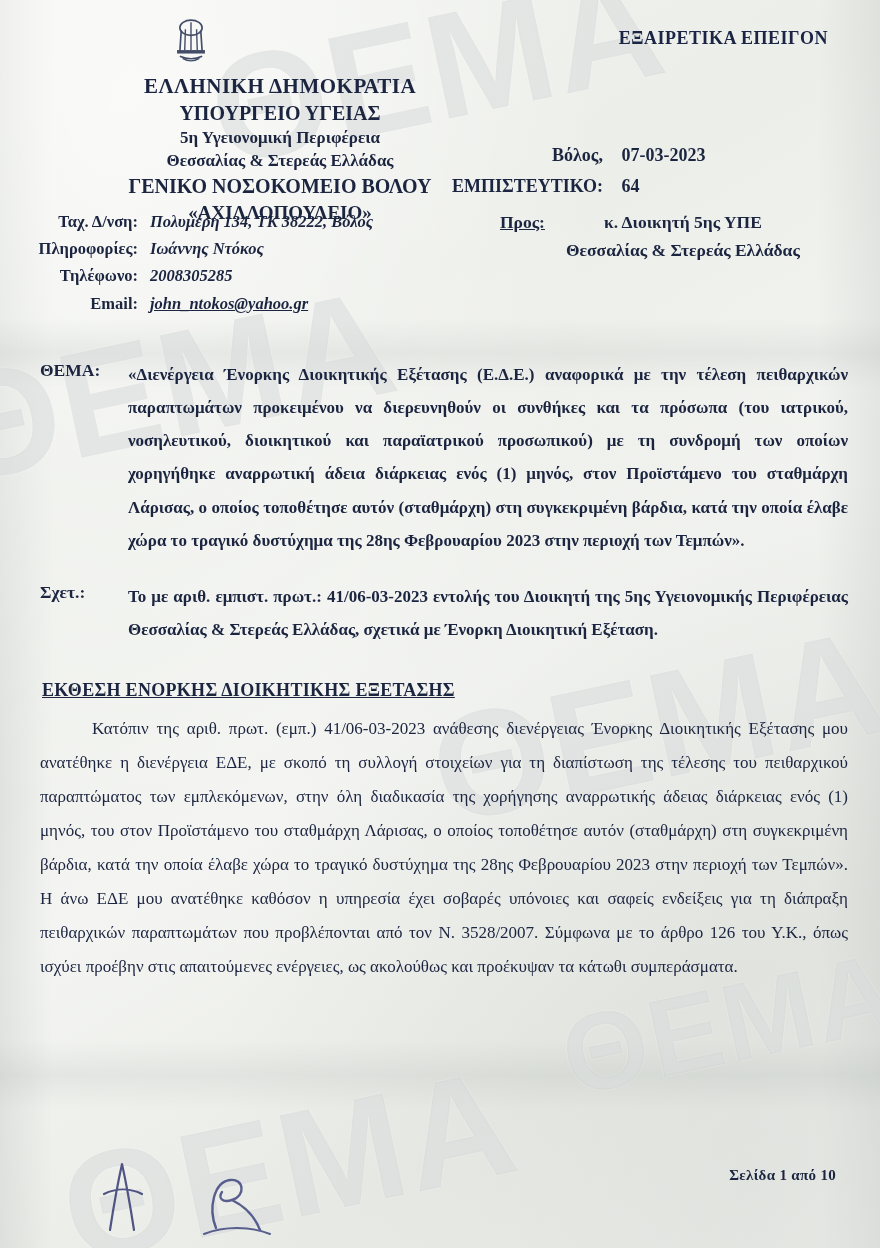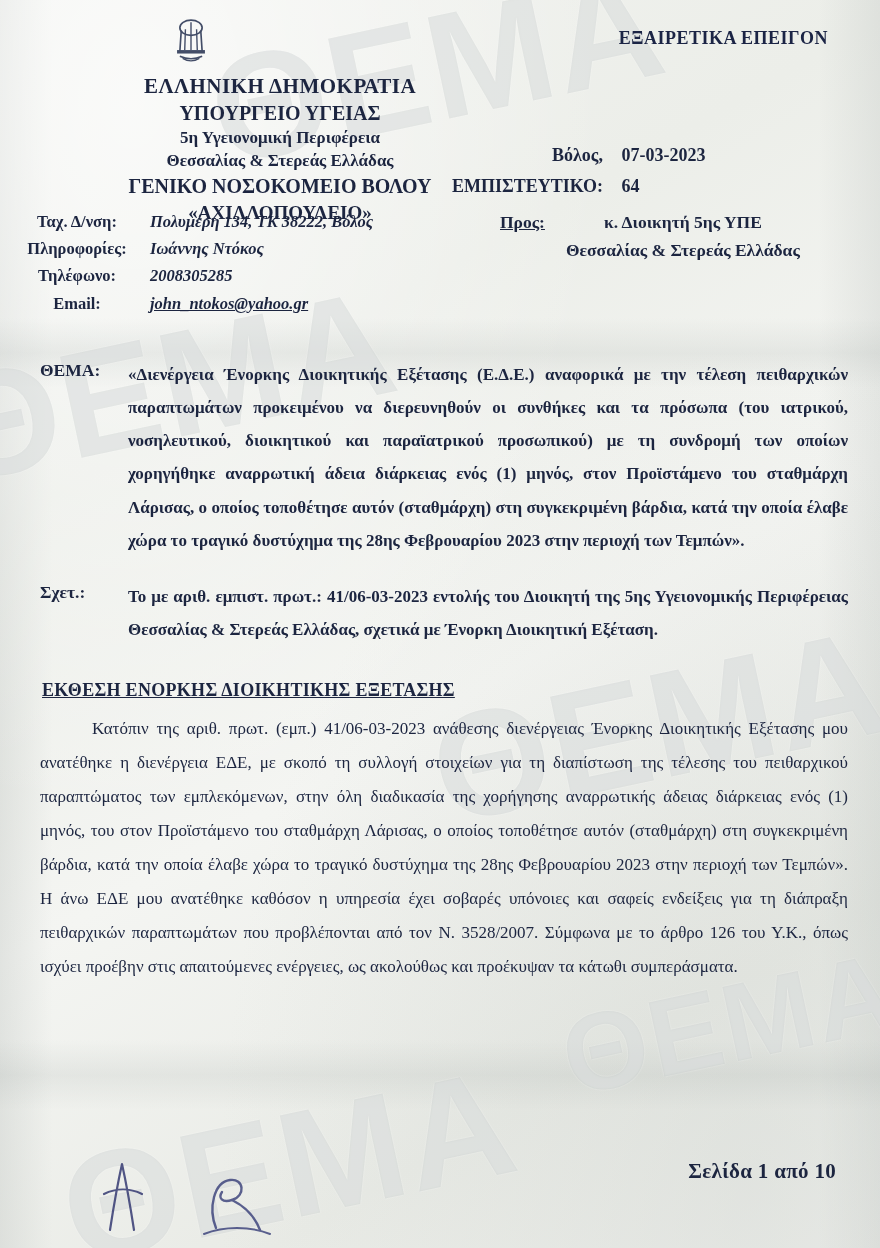--- a/index.html
+++ b/index.html
@@ -104,21 +104,21 @@
   .contact {
     position: absolute;
     top: 208px;
     left: 16px;
     width: 470px;
     font-size: 16.5px;
     font-weight: bold;
     line-height: 1.65;
   }
   .contact .row { display: flex; }
-  .contact .k { width: 122px; text-align: center; padding-right: 12px; flex: 0 0 auto; }
+  .contact .k { width: 122px; text-align: right; padding-right: 12px; flex: 0 0 auto; }
   .contact .v { flex: 1 1 auto; font-style: italic; }
   .contact .v a { color: #1c2540; text-decoration: underline; }
 
   .recipient {
     position: absolute;
     top: 208px;
     left: 500px;
     width: 370px;
     font-size: 17.5px;
     font-weight: bold;
@@ -188,21 +188,21 @@
     font-size: 17px;
     line-height: 2.0;
     text-align: justify;
   }
   .body-text .indent { display: inline-block; width: 52px; }
 
   .footer-page {
     position: absolute;
     bottom: 64px;
     right: 44px;
-    font-size: 21px;
+    font-size: 15px;
     font-weight: bold;
     letter-spacing: 0.3px;
   }
   .footer-page .num { font-weight: bold; }
 
   .sig1 {
     position: absolute;
     bottom: 8px;
     left: 92px;
     width: 60px;

